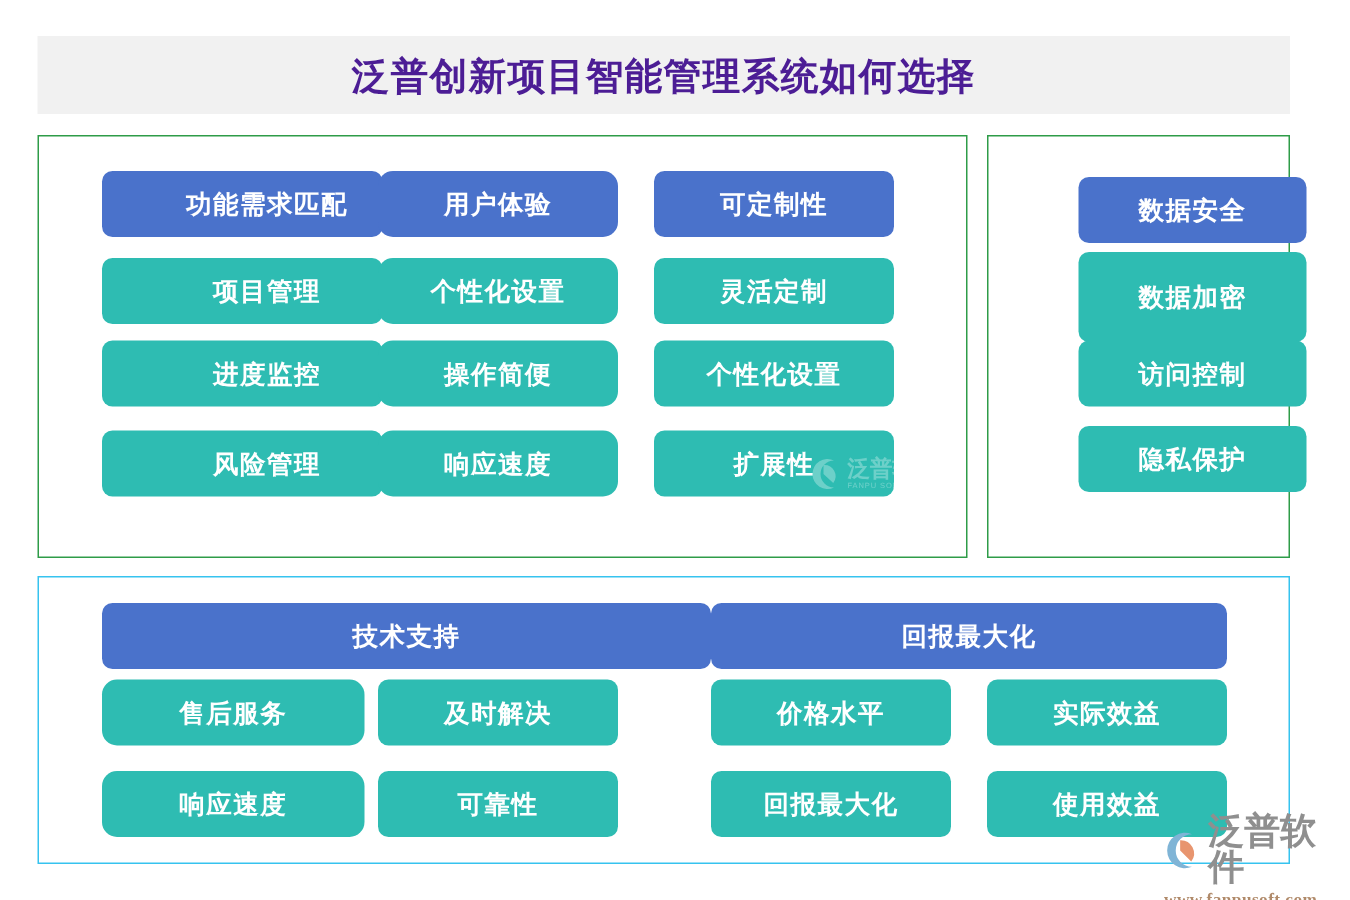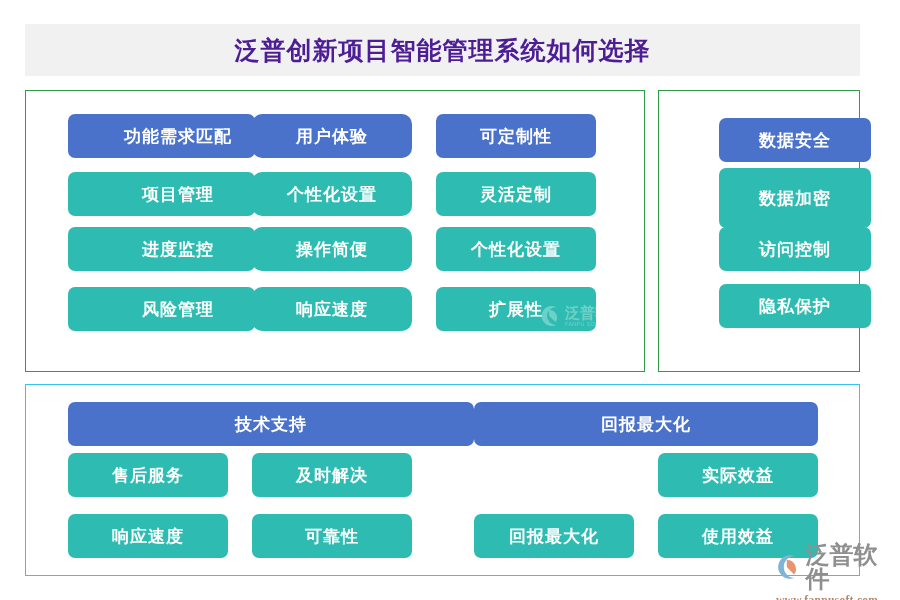--- a/index.html
+++ b/index.html
@@ -96,21 +96,21 @@
   .col-s { left: 683px; width: 152px; margin-left: 36px; }
   .srow-0 { top: 118px; height: 44px; }
   .srow-1 { top: 168px; height: 60px; }
   .srow-2 { top: 227px; height: 44px; }
   .srow-3 { top: 284px; height: 44px; }
 
   
   .bcol-head-left  { left: 68px;  width: 406px; }
   .bcol-head-right { left: 474px; width: 344px; }
 
-  .bcol-1 { left: 68px;  width: 160px; }
+  .bcol-1 { left: 68px;  width: 175px; border-radius: 10px; }
   .bcol-2 { left: 252px; width: 160px; }
   .bcol-3 { left: 474px; width: 160px; }
   .bcol-4 { left: 658px; width: 160px; }
 
   .brow-0 { top: 402px; height: 44px; }
   .brow-1 { top: 453px; height: 44px; }
   .brow-2 { top: 514px; height: 44px; }
 
   
   .watermark-faint {
@@ -224,20 +224,21 @@
 
   <div class="panel panel-cyan" id="panel-bottom"></div>
 
   <div class="chip chip-head bcol-head-left brow-0">技术支持</div>
   <div class="chip chip-leaf bcol-1 brow-1">售后服务</div>
   <div class="chip chip-leaf bcol-2 brow-1">及时解决</div>
   <div class="chip chip-leaf bcol-1 brow-2">响应速度</div>
   <div class="chip chip-leaf bcol-2 brow-2">可靠性</div>
 
   <div class="chip chip-head bcol-head-right brow-0">回报最大化</div>
+  <div class="chip chip-leaf bcol-3 brow-1">价格水平</div>
   <div class="chip chip-leaf bcol-4 brow-1">实际效益</div>
   <div class="chip chip-leaf bcol-3 brow-2">回报最大化</div>
   <div class="chip chip-leaf bcol-4 brow-2">使用效益</div>
 
   <div class="logo-main">
     <div class="logo-row">
       <svg width="30" height="30" viewBox="0 0 30 30">
         <path d="M23 4 A12 12 0 1 0 23 26 A10 10 0 1 1 23 4 Z" fill="#7fb4d6"></path>
         <path d="M15 8 A9 9 0 0 1 22.5 22.5 L15 15 Z" fill="#e8956f"></path>
       </svg>

